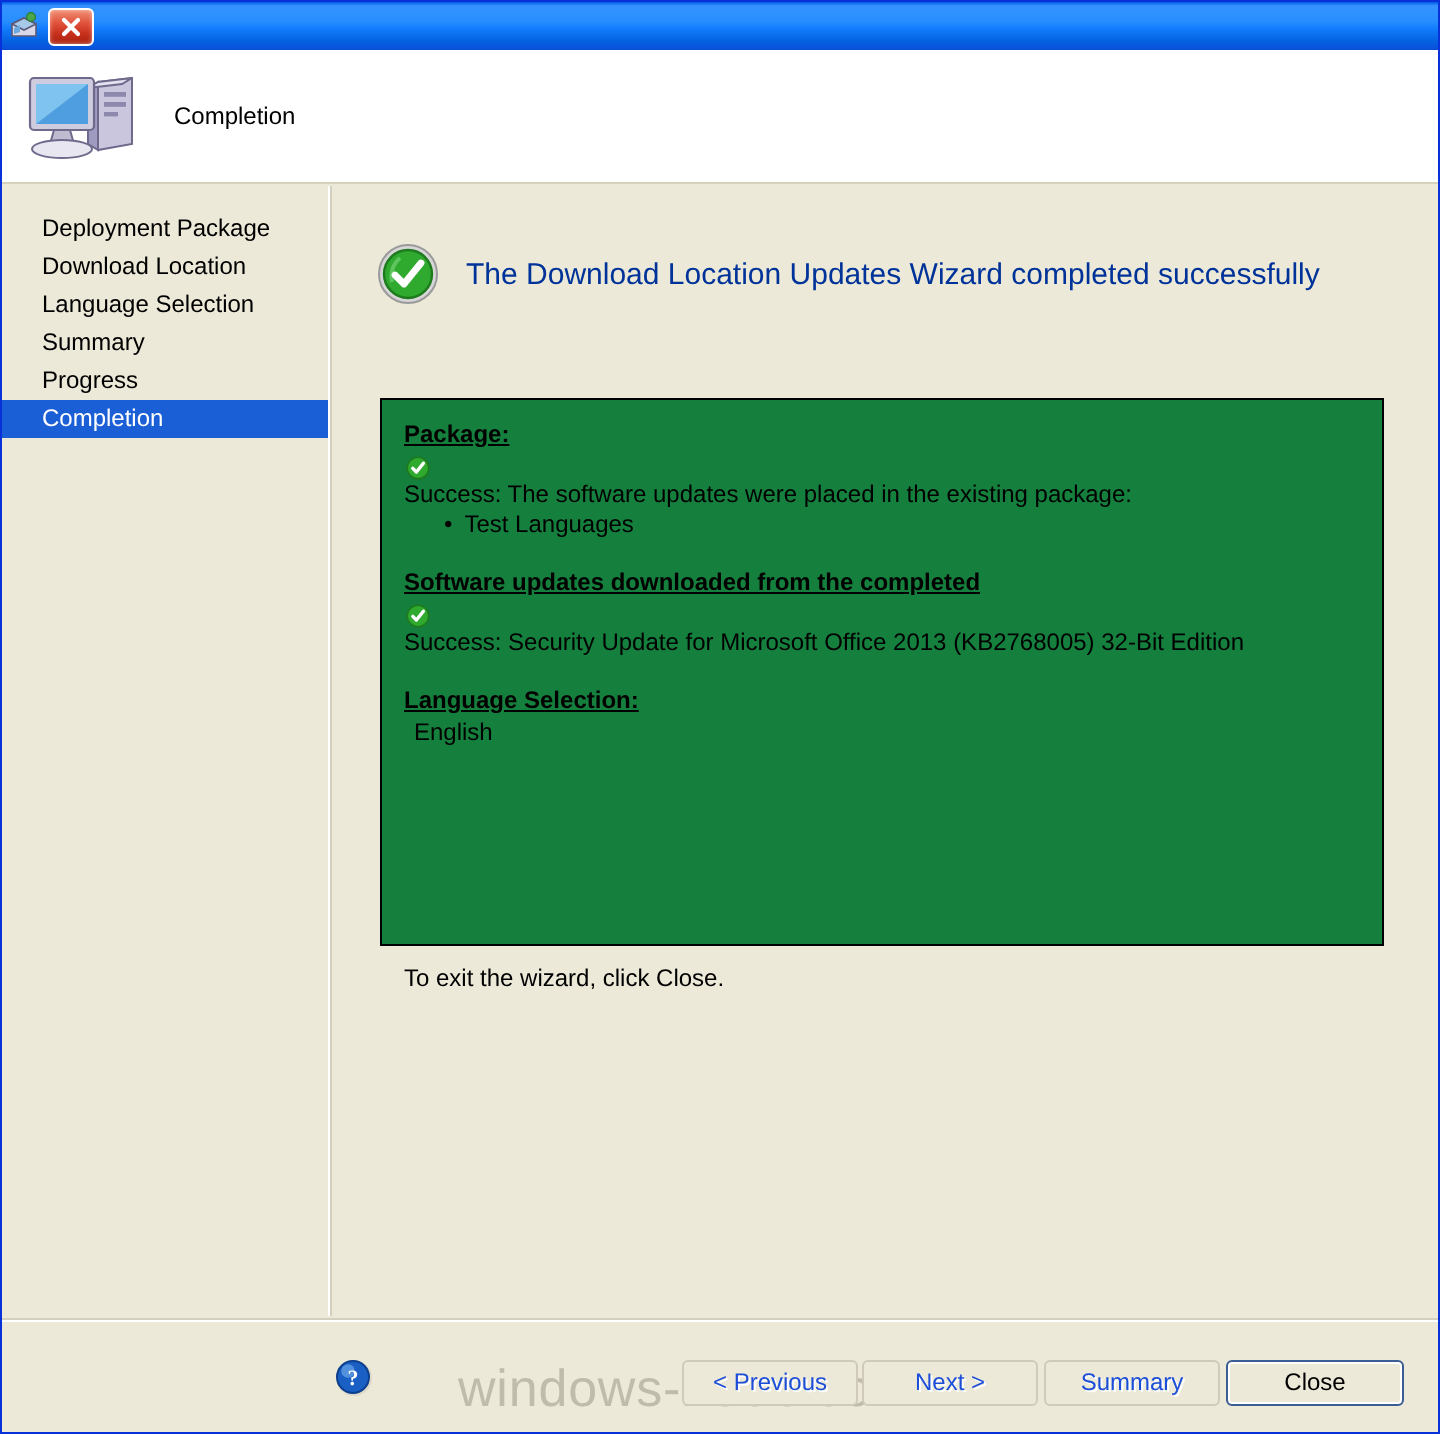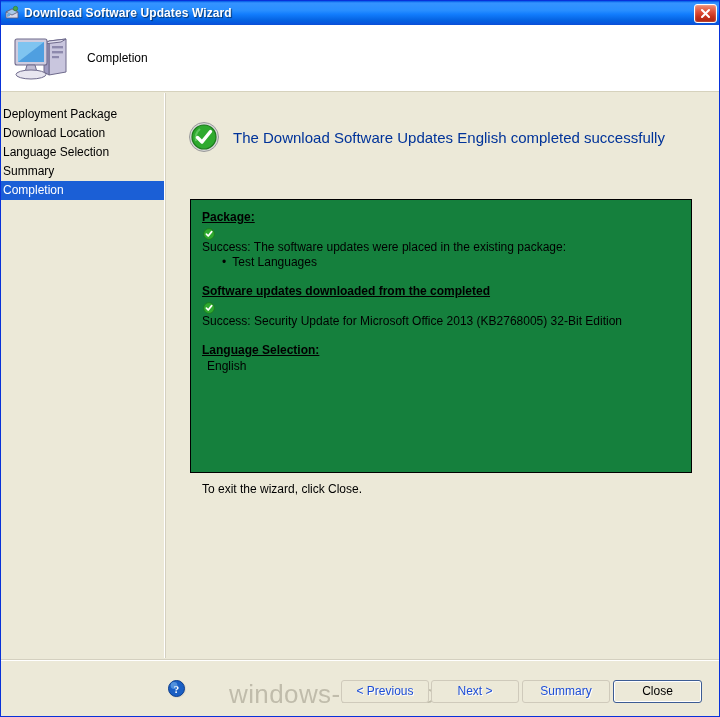--- a/index.html
+++ b/index.html
@@ -111,21 +111,21 @@
   }
   #sidebar-divider {
     position: absolute;
     left: 164px; top: 0;
     width: 1px; height: 565px;
     background: #d4d0c0;
   }
   .side-item {
     height: 19px;
     line-height: 19px;
-    padding-left: 2px;
+    padding-left: 20px;
     font-size: 12px;
     color: #000000;
     white-space: nowrap;
     cursor: default;
   }
   .side-item.active {
     background: #1b5fd6;
     color: #ffffff;
     width: 163px;
   }
@@ -275,21 +275,20 @@
 
   <div id="titlebar">
     <div id="title-icon">
       <svg width="16" height="16" viewBox="0 0 16 16">
         <path d="M2 7 L8 4 L14 7 L14 13 L2 13 Z" fill="#d8d8e8" stroke="#5a5a78" stroke-width="0.8"></path>
         <path d="M2 7 L8 4 L14 7 L8 10 Z" fill="#a8c8e8" stroke="#5a5a78" stroke-width="0.8"></path>
         <path d="M3 9 L6 7.5 L6 11 L3 12 Z" fill="#6aa8e0"></path>
         <circle cx="11.5" cy="3.5" r="2.2" fill="#4aa84a" stroke="#2a7a2a" stroke-width="0.6"></circle>
       </svg>
     </div>
-    <div id="title-text">Download Software Updates Wizard</div>
     <div id="close-btn">
       <svg width="11" height="11" viewBox="0 0 11 11">
         <path d="M2,2 L9,9 M9,2 L2,9" stroke="#ffffff" stroke-width="2.1" stroke-linecap="round"></path>
       </svg>
     </div>
   </div>
 
   <div id="header">
     <div id="header-icon">
       <svg width="62" height="54" viewBox="0 0 62 54">
@@ -312,37 +311,38 @@
   </div>
   <div id="header-sep"></div>
 
   <div id="body">
 
     <div id="sidebar">
       <div class="side-item">Deployment Package</div>
       <div class="side-item">Download Location</div>
       <div class="side-item">Language Selection</div>
       <div class="side-item">Summary</div>
+      <div class="side-item">Progress</div>
       <div class="side-item active">Completion</div>
     </div>
     <div id="sidebar-divider"></div>
 
     <div id="main">
 
       <div id="success-row">
         <div id="success-icon">
           <svg width="32" height="32" viewBox="0 0 32 32">
             <circle cx="16" cy="16" r="14.5" fill="#d6d6d6" stroke="#9a9a9a" stroke-width="1"></circle>
             <circle cx="16" cy="16" r="12" fill="#2faa2f"></circle>
             <circle cx="16" cy="16" r="12" fill="none" stroke="#1d7a1d" stroke-width="1.2"></circle>
             <path d="M12 8 A12 12 0 0 0 8 20" fill="none" stroke="#7fd77f" stroke-width="2" opacity="0.6"></path>
             <path d="M9.5 16.5 L14 21 L22.5 10.5" fill="none" stroke="#ffffff" stroke-width="3.4" stroke-linecap="round" stroke-linejoin="round"></path>
           </svg>
         </div>
-        <div id="success-text">The Download Software Updates English completed successfully</div>
+        <div id="success-text">The Download Location Updates Wizard completed successfully</div>
       </div>
 
 
       <div id="details-box">
 
         <div class="sec-head">Package:</div>
 
         <div class="status-line">
           <span class="mini-check">
             <svg width="12" height="12" viewBox="0 0 12 12">

